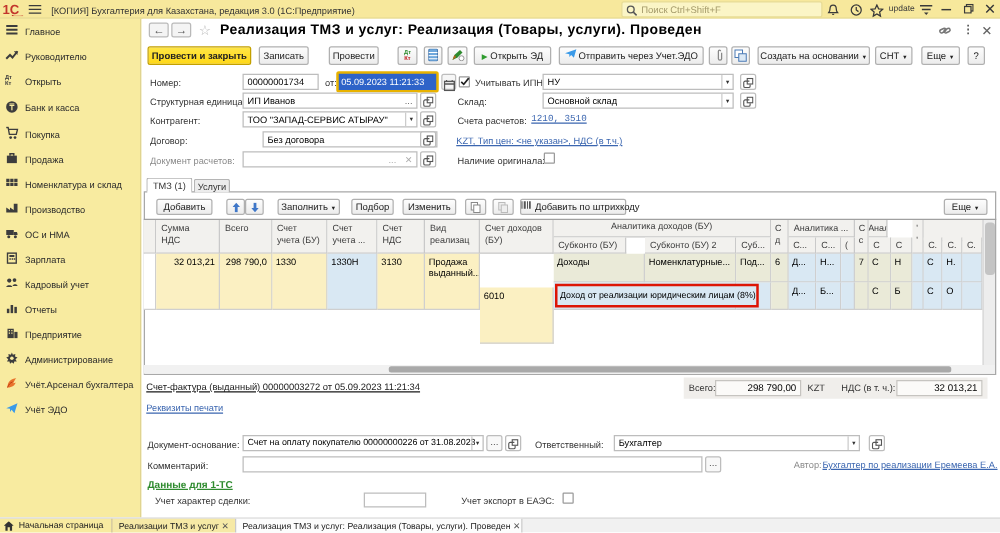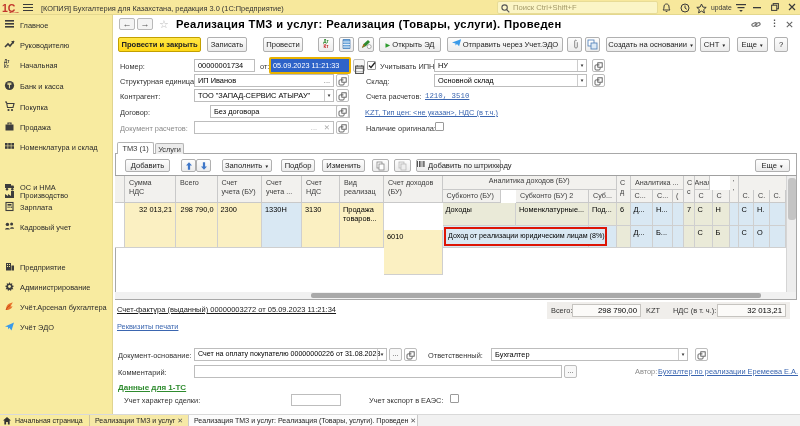--- a/index.html
+++ b/index.html
@@ -105,21 +105,21 @@
       </div>
     <div class="sitem" style="top:20px;">
         <svg class="ic" viewBox="0 0 11 11">
           <path d="M1 8 L4 5 L6 7 L10 2" stroke="#3d3d3d" stroke-width="1.6" fill="none"></path>
           <path d="M7 2 L10 2 L10 5" fill="#3d3d3d"></path>
         </svg>
         <div class="txt">Руководителю</div>
       </div>
     <div class="sitem" style="top:40px;">
         <div class="ic" style="font-size:4.6px;font-weight:bold;color:#3d3d3d;line-height:5px;">Дт<br>Кт</div>
-        <div class="txt">Начальная</div>
+        <div class="txt">Открыть</div>
       </div>
     <div class="sitem" style="top:61px;">
         <svg class="ic" viewBox="0 0 11 11">
           <circle cx="5.5" cy="5.5" r="4.6" fill="#3d3d3d"></circle>
           <text x="5.5" y="8" font-size="7" fill="#f8eba0" text-anchor="middle" font-weight="bold">₸</text>
         </svg>
         <div class="txt">Банк и касса</div>
       </div>
     <div class="sitem" style="top:82px;">
         <svg class="ic" viewBox="0 0 11 11">
@@ -142,21 +142,21 @@
             <rect x="1" y="2" width="2.6" height="2.6"></rect>
             <rect x="4.2" y="2" width="2.6" height="2.6"></rect>
             <rect x="7.4" y="2" width="2.6" height="2.6"></rect>
             <rect x="1" y="5.2" width="2.6" height="2.6"></rect>
             <rect x="4.2" y="5.2" width="2.6" height="2.6"></rect>
             <rect x="7.4" y="5.2" width="2.6" height="2.6"></rect>
           </g>
         </svg>
         <div class="txt">Номенклатура и склад</div>
       </div>
-    <div class="sitem" style="top:142px;margin-top:28px;">
+    <div class="sitem" style="top:142px;">
         <svg class="ic" viewBox="0 0 11 11">
           <path d="M1 9 V5 L4 7 V5 L7 7 V2 H10 V9 Z" fill="#3d3d3d"></path>
         </svg>
         <div class="txt">Производство</div>
       </div>
     <div class="sitem" style="top:162px;">
         <svg class="ic" viewBox="0 0 11 11">
           <rect x="1" y="3" width="6" height="4" fill="#3d3d3d"></rect>
           <path d="M7 4.5 H9.5 L10 6 V7 H7Z" fill="#3d3d3d"></path>
           <circle cx="3" cy="8.3" r="1.2" fill="#3d3d3d"></circle>
@@ -177,20 +177,30 @@
         <div class="txt">Зарплата</div>
       </div>
     <div class="sitem" style="top:202px;">
         <svg class="ic" viewBox="0 0 11 11">
           <circle cx="3.4" cy="3.4" r="1.7" fill="#3d3d3d"></circle>
           <path d="M1 8.6 C1 6.6 5.8 6.6 5.8 8.6 Z" fill="#3d3d3d"></path>
           <circle cx="7.6" cy="3" r="1.5" fill="#3d3d3d"></circle>
           <path d="M6 7.8 C6.4 5.8 10 6 10 7.8 Z" fill="#3d3d3d"></path>
         </svg>
         <div class="txt">Кадровый учет</div>
+      </div>
+    <div class="sitem" style="top:222px;">
+        <svg class="ic" viewBox="0 0 11 11">
+          <g fill="#3d3d3d">
+            <rect x="1.5" y="6" width="2" height="3.5"></rect>
+            <rect x="4.5" y="3" width="2" height="6.5"></rect>
+            <rect x="7.5" y="4.5" width="2" height="5"></rect>
+          </g>
+        </svg>
+        <div class="txt">Отчеты</div>
       </div>
     <div class="sitem" style="top:242px;">
         <svg class="ic" viewBox="0 0 11 11">
           <rect x="2" y="2" width="5" height="7.5" fill="#3d3d3d"></rect>
           <rect x="7.5" y="4.5" width="2.5" height="5" fill="#3d3d3d"></rect>
           <g fill="#f8eba0">
             <rect x="3" y="3" width="1" height="1"></rect>
             <rect x="5" y="3" width="1" height="1"></rect>
             <rect x="3" y="5" width="1" height="1"></rect>
             <rect x="5" y="5" width="1" height="1"></rect>
@@ -388,24 +398,24 @@
       <div class="th" style="left:597.5px;top:14px;width:17.5px;height:13px;padding:1px 0 0 4px;">С</div>
       <div class="th" style="left:615px;top:0;width:8.5px;height:27px;padding:2px 0 0 3px;">'<br>'</div>
       <div class="th" style="left:623.5px;top:0;width:48px;height:14px;text-align:center;padding-top:16px;">Аналити...</div>
       <div class="th" style="left:623.5px;top:14px;width:15.5px;height:13px;padding:1px 0 0 4px;">С.</div>
       <div class="th" style="left:639px;top:14px;width:15.5px;height:13px;padding:1px 0 0 4px;">С.</div>
       <div class="th" style="left:654.5px;top:14px;width:16.5px;height:13px;padding:1px 0 0 4px;">С.</div>
 
       <div class="td" style="left:0;top:27px;width:10px;height:45px;background:#fff;"></div>
       <div class="td cream" style="left:10px;top:27px;width:51px;height:45px;text-align:right;">32 013,21</div>
       <div class="td cream" style="left:61px;top:27px;width:41.5px;height:45px;text-align:right;">298 790,0</div>
-      <div class="td cream" style="left:102.5px;top:27px;width:44.5px;height:45px;">2300</div>
+      <div class="td cream" style="left:102.5px;top:27px;width:44.5px;height:45px;">1330</div>
       <div class="td blue" style="left:147px;top:27px;width:40px;height:45px;">1330Н</div>
       <div class="td cream" style="left:187px;top:27px;width:38px;height:45px;">3130</div>
-      <div class="td cream" style="left:225px;top:27px;width:44px;height:45px;white-space:normal;line-height:9px;">Продажа товаров...</div>
+      <div class="td cream" style="left:225px;top:27px;width:44px;height:45px;white-space:normal;line-height:9px;">Продажа выданный...</div>
       <div class="td cream" style="left:269px;top:27px;width:58.5px;height:45px;margin-top:27px;">6010</div>
       <div class="td olive" style="left:327.5px;top:27px;width:73.5px;height:23px;">Доходы</div>
       <div class="td olive" style="left:401px;top:27px;width:73px;height:23px;">Номенклатурные...</div>
       <div class="td olive" style="left:474px;top:27px;width:28px;height:23px;">Под...</div>
       <div class="td olive" style="left:502px;top:27px;width:13.5px;height:23px;">6</div>
       <div class="td blue" style="left:515.5px;top:27px;width:22.5px;height:23px;">Д...</div>
       <div class="td blue" style="left:538px;top:27px;width:20px;height:23px;">Н...</div>
       <div class="td blue" style="left:558px;top:27px;width:11px;height:23px;"></div>
       <div class="td olive" style="left:569px;top:27px;width:10.5px;height:23px;">7</div>
       <div class="td olive" style="left:579.5px;top:27px;width:18px;height:23px;">С</div>

